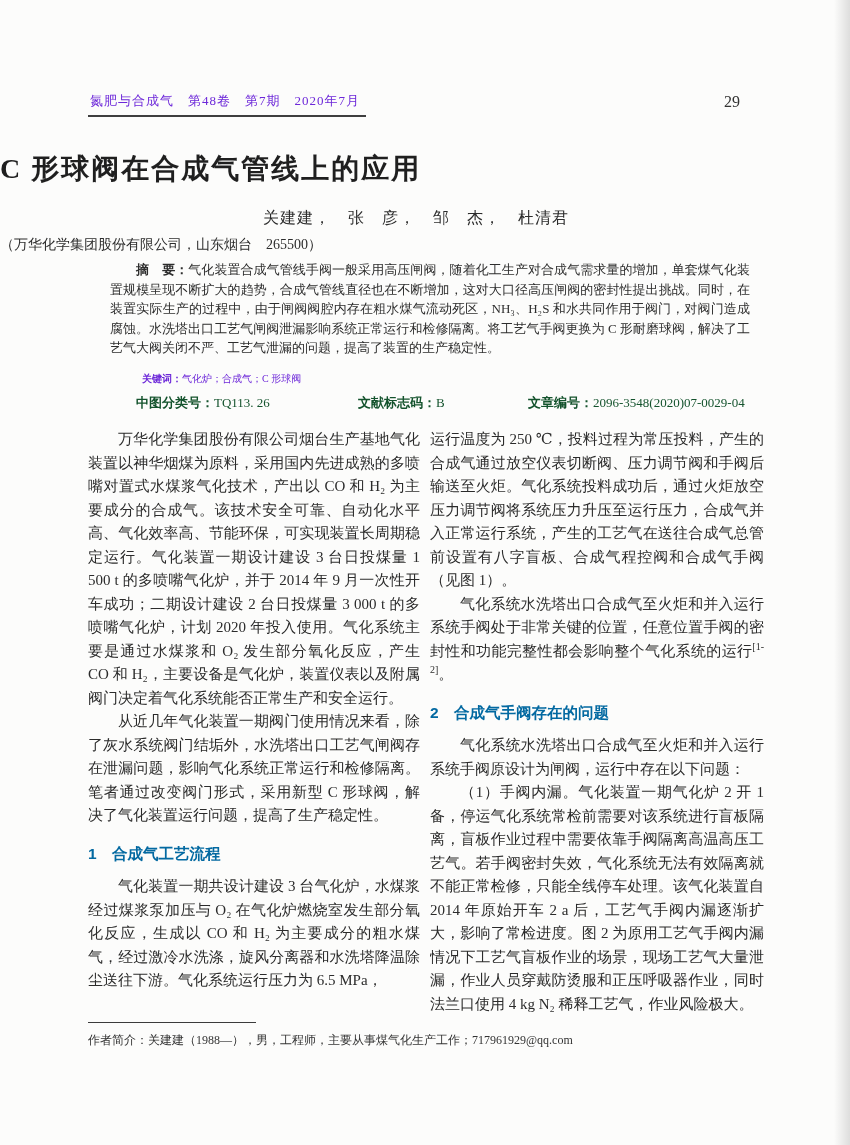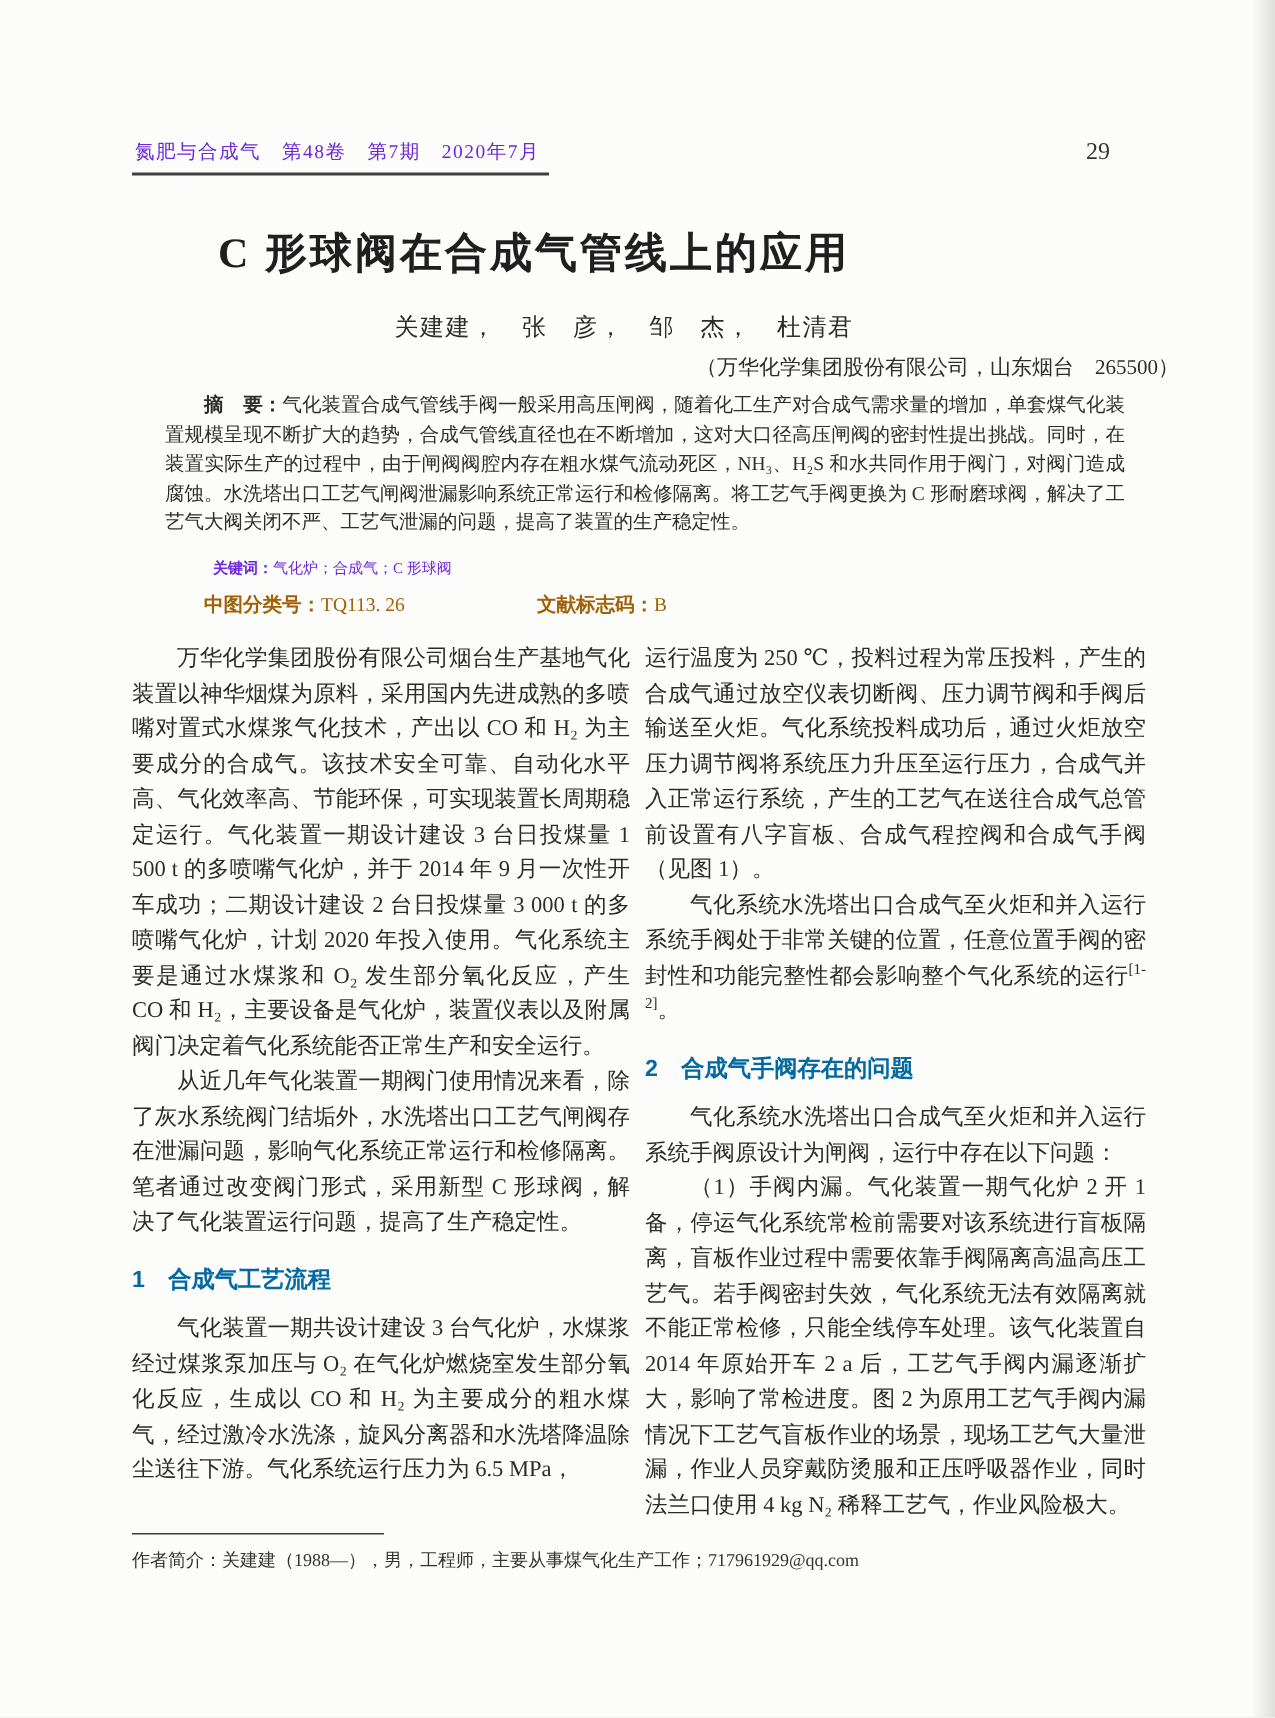--- a/index.html
+++ b/index.html
@@ -14,44 +14,44 @@
     pointer-events:none;
   }
   .running-header{
     position:absolute;top:92px;left:88px;font-size:13px;color:#6d28d9;
     letter-spacing:1px;padding:0 6px 5px 2px;border-bottom:2px solid #3f3f3f;
   }
   .page-number{
     position:absolute;top:93px;right:110px;font-size:16px;color:#333;
   }
   .article-title{
-    position:absolute;top:150px;left:0;width:712px;text-align:center;
+    position:absolute;top:150px;left:0;width:712px;text-align:left;
     font-size:28px;font-weight:bold;color:#1f1f1f;letter-spacing:2px;margin:0;
   }
   .authors-line{
     position:absolute;top:208px;left:0;width:832px;text-align:center;
     font-size:16px;color:#2c2c2c;letter-spacing:1px;
   }
   .affiliation-line{
-    position:absolute;top:236px;left:16px;width:770px;text-align:right;
+    position:absolute;top:236px;left:0;width:770px;text-align:left;
     font-size:14px;color:#2c2c2c;
   }
   .abstract-block{
     position:absolute;top:260px;left:110px;width:640px;
     font-size:13px;line-height:19.5px;text-align:justify;color:#2d2d2d;
   }
   .abstract-block p{margin:0;text-indent:2em;}
   .lbl{font-weight:bold;font-family:"Liberation Sans","DejaVu Sans",sans-serif;}
   .keywords-line{
     position:absolute;top:372px;left:122px;width:640px;
     font-size:10px;text-indent:2em;color:#6d28d9;
   }
   .meta-line{
     position:absolute;top:394px;left:110px;width:640px;
-    font-size:13px;color:#a16207;display:flex;
+    font-size:13px;color:#14532d;display:flex;
   }
   .meta-line .seg1{margin-left:26px;width:222px;}
   .meta-line .seg2{width:170px;}
   .col{
     position:absolute;top:428px;width:332px;height:585px;overflow:hidden;
     font-size:15px;line-height:23.5px;text-align:justify;color:#2b2b2b;
   }
   .col-left{left:88px;}
   .col-right{left:430px;width:334px;}
   .col p{margin:0;text-indent:2em;}
@@ -87,20 +87,21 @@
 
   <div class="abstract-block">
     <p><span class="lbl">摘　要：</span><span>气化装置合成气管线手阀一般采用高压闸阀，随着化工生产对合成气需求量的增加，单套煤气化装置规模呈现不断扩大的趋势，合成气管线直径也在不断增加，这对大口径高压闸阀的密封性提出挑战。同时，在装置实际生产的过程中，由于闸阀阀腔内存在粗水煤气流动死区，NH₃、H₂S 和水共同作用于阀门，对阀门造成腐蚀。水洗塔出口工艺气闸阀泄漏影响系统正常运行和检修隔离。将工艺气手阀更换为 C 形耐磨球阀，解决了工艺气大阀关闭不严、工艺气泄漏的问题，提高了装置的生产稳定性。</span></p>
   </div>
 
   <div class="keywords-line"><span class="lbl">关键词：</span><span>气化炉；合成气；C 形球阀</span></div>
 
   <div class="meta-line">
     <span class="seg1"><span class="lbl">中图分类号：</span><span>TQ113. 26</span></span>
     <span class="seg2"><span class="lbl">文献标志码：</span><span>B</span></span>
+    <span class="seg3"><span class="lbl">文章编号：</span><span>2096-3548(2020)07-0029-04</span></span>
   </div>
 
   <div class="col col-left">
     <p>万华化学集团股份有限公司烟台生产基地气化装置以神华烟煤为原料，采用国内先进成熟的多喷嘴对置式水煤浆气化技术，产出以 CO 和 H₂ 为主要成分的合成气。该技术安全可靠、自动化水平高、气化效率高、节能环保，可实现装置长周期稳定运行。气化装置一期设计建设 3 台日投煤量 1 500 t 的多喷嘴气化炉，并于 2014 年 9 月一次性开车成功；二期设计建设 2 台日投煤量 3 000 t 的多喷嘴气化炉，计划 2020 年投入使用。气化系统主要是通过水煤浆和 O₂ 发生部分氧化反应，产生 CO 和 H₂，主要设备是气化炉，装置仪表以及附属阀门决定着气化系统能否正常生产和安全运行。</p>
     <p>从近几年气化装置一期阀门使用情况来看，除了灰水系统阀门结垢外，水洗塔出口工艺气闸阀存在泄漏问题，影响气化系统正常运行和检修隔离。笔者通过改变阀门形式，采用新型 C 形球阀，解决了气化装置运行问题，提高了生产稳定性。</p>
     <h2>1　合成气工艺流程</h2>
     <p>气化装置一期共设计建设 3 台气化炉，水煤浆经过煤浆泵加压与 O₂ 在气化炉燃烧室发生部分氧化反应，生成以 CO 和 H₂ 为主要成分的粗水煤气，经过激冷水洗涤，旋风分离器和水洗塔降温除尘送往下游。气化系统运行压力为 6.5 MPa，</p>
   </div>
 
   <div class="col col-right">

